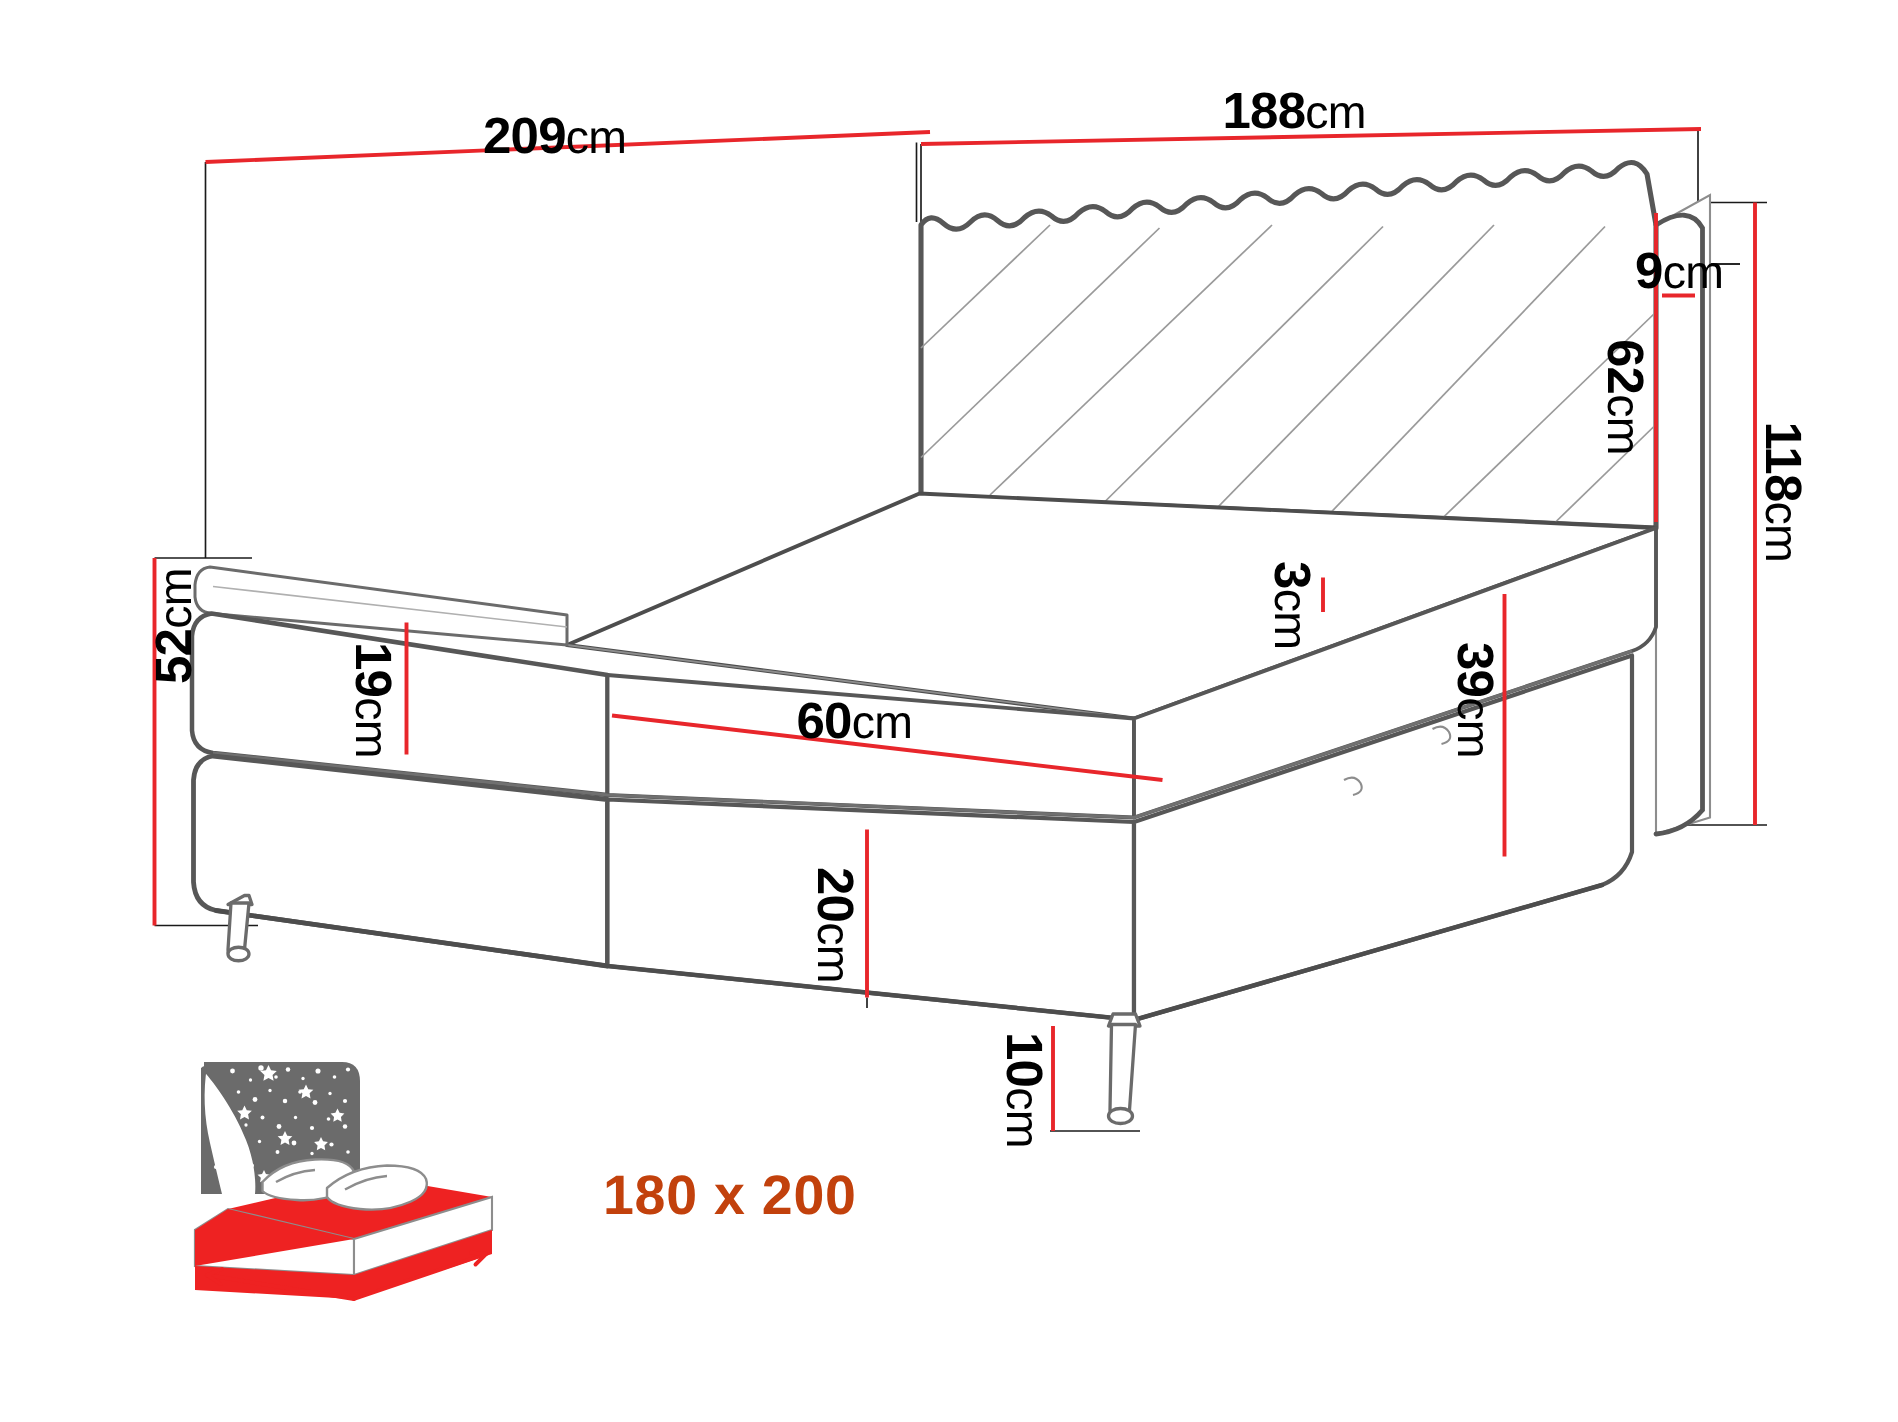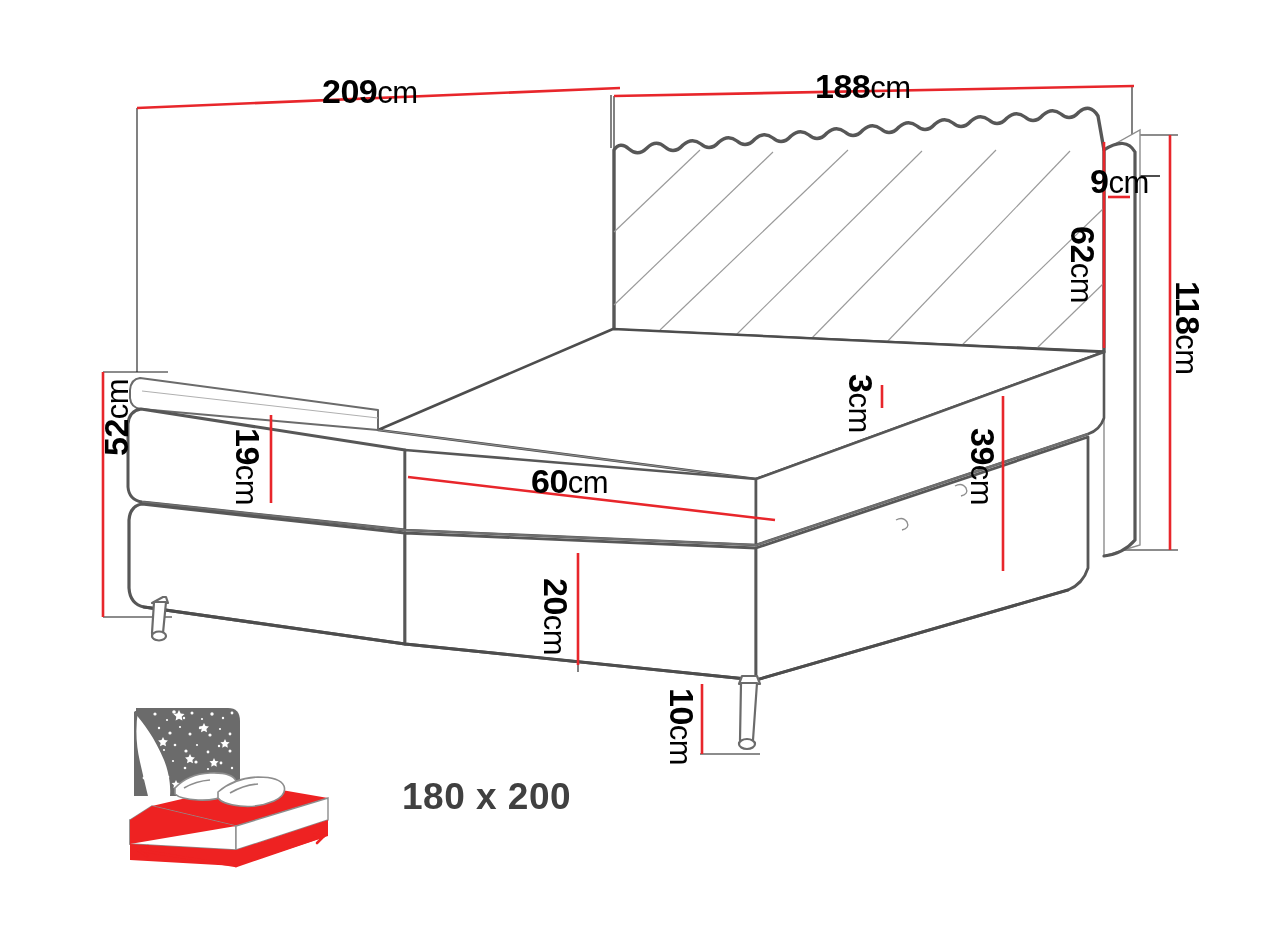--- a/index.html
+++ b/index.html
@@ -46,21 +46,21 @@
     letter-spacing: -0.5px;
   }
   .rot {
     transform-origin: 0 0;
   }
   .size-text {
     position: absolute;
     font-family: "Liberation Sans", sans-serif;
     font-weight: bold;
     font-size: 37px;
-    color: #404040;
+    color: #c2410c;
     letter-spacing: 0.5px;
     white-space: nowrap;
   }
 </style>
 </head>
 <body>
 
 <div id="stage">
 
   <svg id="drawing" viewBox="0 0 1265 948" xmlns="http://www.w3.org/2000/svg">
@@ -346,21 +346,21 @@
         <path d="M118,178 L206,148"></path>
         <path d="M206,148 l-10,-1 M206,148 l-7,7"></path>
       </g>
     </g>
   </svg>
 
   <div class="dim-label" style="left:322px; top:74px;">
     <span class="num">209</span><span class="unit">cm</span>
   </div>
 
-  <div class="dim-label" style="left:815px; top:57px;margin-top:12px;">
+  <div class="dim-label" style="left:815px; top:57px;">
     <span class="num">188</span><span class="unit">cm</span>
   </div>
 
   <div class="dim-label" style="left:1090px; top:164px;">
     <span class="num">9</span><span class="unit">cm</span>
   </div>
 
   <div class="dim-label rot" style="left:1100px; top:226px; transform:rotate(90deg);">
     <span class="num">62</span><span class="unit">cm</span>
   </div>

